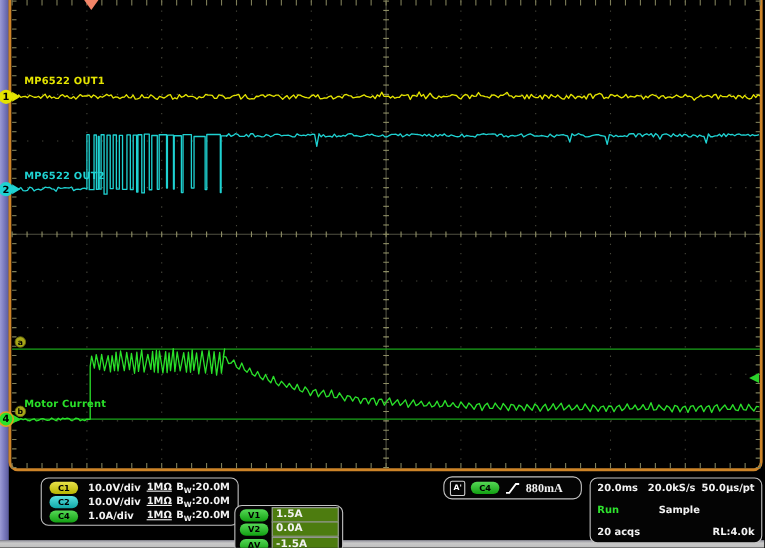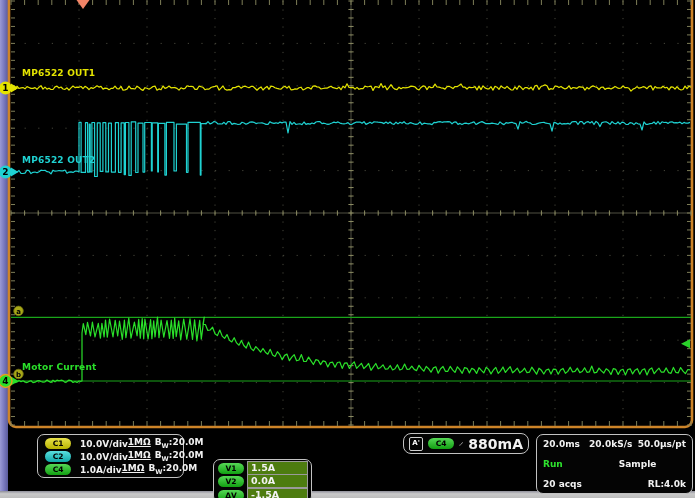--- a/index.html
+++ b/index.html
@@ -23,47 +23,47 @@
     font-size:9px;font-weight:bold;
   }
   .pill{
     display:inline-block;width:26px;height:11px;border-radius:6px;
     color:#000;font-size:7.5px;font-weight:bold;text-align:center;
     line-height:11px;flex:0 0 26px;
   }
   .pill.c1{background:linear-gradient(180deg,#e8e24a,#b8b400);}
   .pill.c2{background:linear-gradient(180deg,#5adfdf,#10a8a8);}
   .pill.c4,.pill.grn{background:linear-gradient(180deg,#56d856,#12a012;);background:linear-gradient(180deg,#56d856,#12a012);}
-  #ch-panel{left:37px;top:434px;width:147px;height:44px;padding:2px 7px;}
+  #ch-panel{left:37px;top:434px;width:180px;height:44px;padding:2px 7px;}
   .ch-row{display:flex;align-items:center;height:13px;}
   .ch-scale{margin-left:9px;}
   .ch-right{margin-left:auto;white-space:nowrap;}
   .ch-imp{margin-right:4px;text-decoration:underline;}
   sub.bw{font-size:6.5px;}
   #cursor-panel{left:213px;top:459px;width:99px;height:44px;padding:2px 3px 2px 4px;}
   .cur-row{display:flex;align-items:center;height:13.3px;}
   .cur-val{
     flex:1;margin-left:3px;border:1px solid #9a9a9a;height:12px;
     line-height:12px;padding-left:3px;font-size:9.5px;margin-top:-1px;
     background:#4d7c0f;
   }
   #trig-panel{left:403px;top:433px;width:126px;height:21px;border-radius:8px;
     display:flex;align-items:center;padding:0 5px;gap:5px;}
   .abox{
     width:12px;height:12px;border:1px solid #cfcfcf;border-radius:2px;
     font-size:7px;line-height:11px;text-align:center;color:#fff;flex:0 0 12px;
   }
-  .trig-level{font-size:14px;}
+  .trig-level{font-size:11px;font-family:Liberation Serif, serif;}
   #tb-panel{left:536px;top:434px;width:157px;height:60px;padding:4px 6px;
     display:flex;flex-direction:column;justify-content:space-between;}
   .tb-row{display:flex;align-items:center;white-space:nowrap;}
   .tb-gap{margin-right:9px;}
   .tb-right{margin-left:auto;}
   .run{color:#2ee32e;}
-  .sample{margin-left:56px;}
+  .sample{margin-left:36px;}
   .clock{color:#e39b1d;}
 </style>
 </head>
 <body>
 
 <div class="left-strip"></div>
 <div class="bottom-strip"></div>
 
 <svg id="scope" width="695" height="432" viewBox="0 0 695 432">
   <g id="grid-layer">

